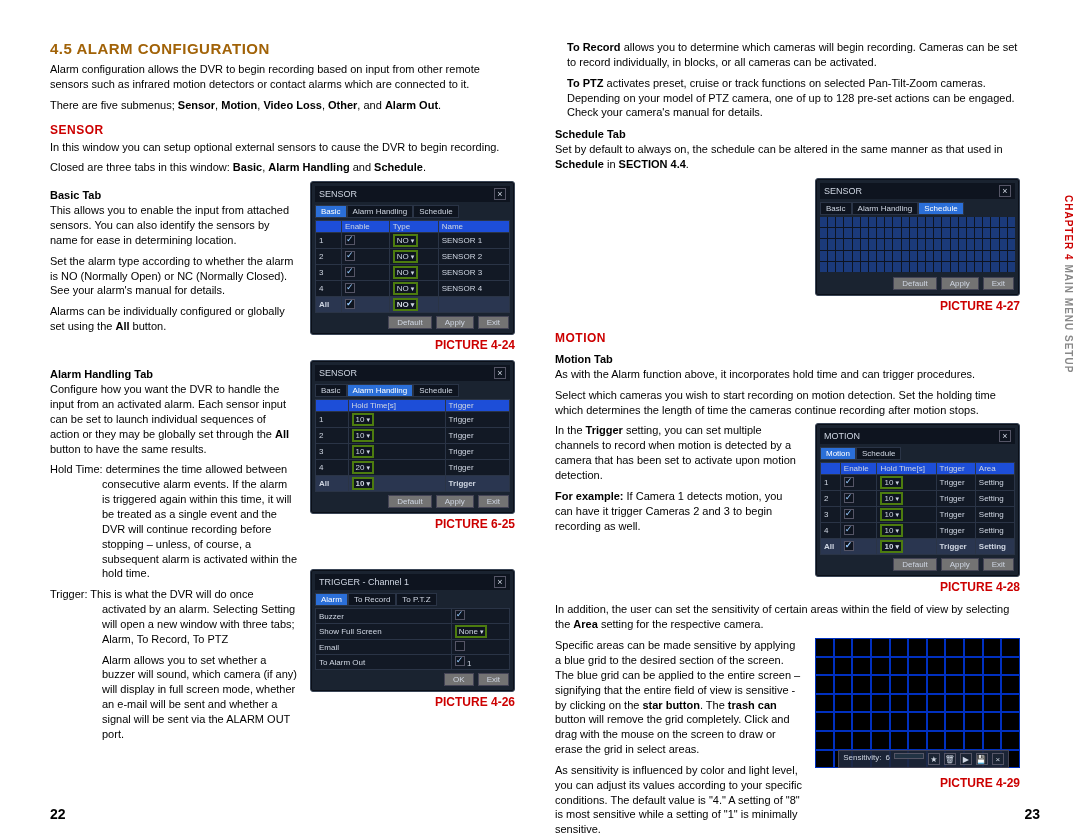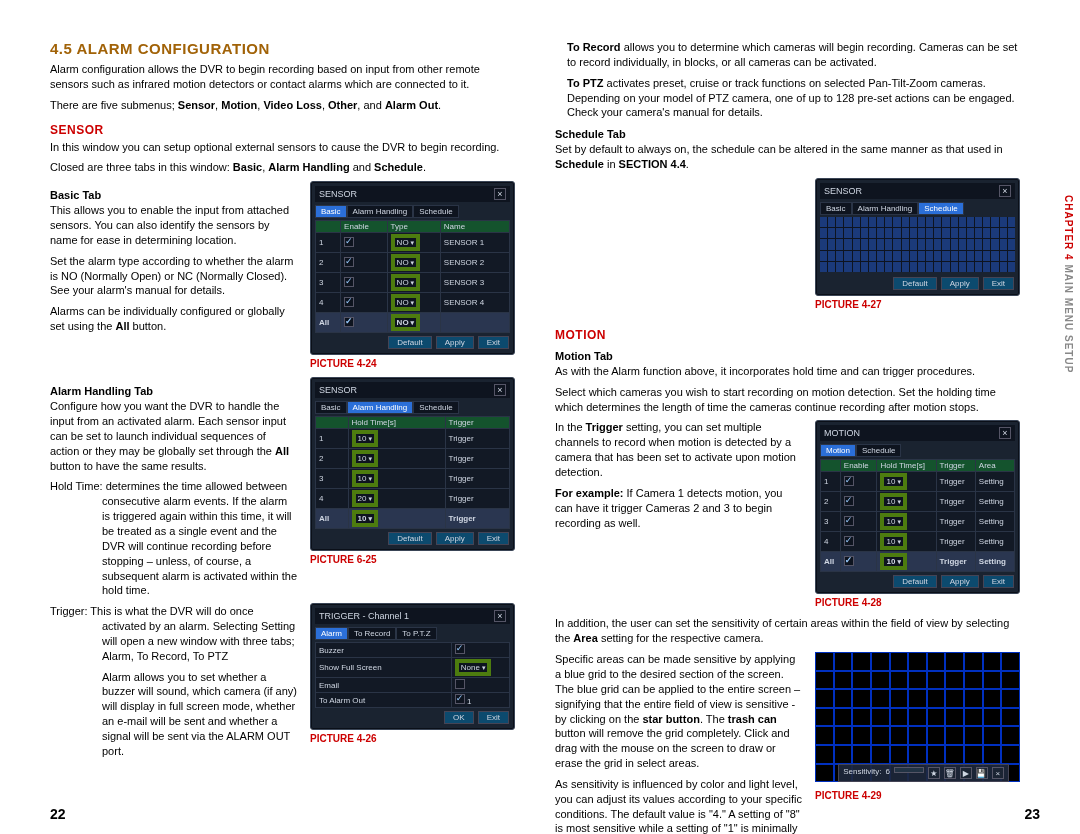--- a/index.html
+++ b/index.html
@@ -21,21 +21,21 @@
   .col { flex: 1; position: relative; }
   .col-right { padding-right: 30px; }
   h2 { font-size: 15px; font-weight: bold; color: #a16207; margin-bottom: 5px; letter-spacing: 0.5px; }
   h3 { font-size: 12px; font-weight: bold; color: #c00; margin-top: 10px; margin-bottom: 3px; letter-spacing: 0.5px; }
   h4 { font-size: 11px; font-weight: bold; color: #000; margin-top: 8px; margin-bottom: 2px; }
   p { line-height: 1.35; margin-bottom: 6px; }
   b { font-weight: bold; }
   .flexrow { display: flex; gap: 12px; align-items: flex-start; }
   .flexrow .txt { flex: 1 1 52%; }
   .flexrow .imgcol { flex: 0 0 205px; text-align: center; }
-  .pic-caption { color: #c00; font-size: 10px; font-weight: bold; text-align: left; margin-top: 3px; margin-bottom: 8px; }
+  .pic-caption { color: #c00; font-size: 12px; font-weight: bold; text-align: right; margin-top: 3px; margin-bottom: 8px; }
   .hang { padding-left: 52px; text-indent: -52px; line-height: 1.35; margin-bottom: 6px; }
   .hang b { font-weight: normal; }
   .page-num-left { position: absolute; bottom: 12px; left: 50px; font-weight: bold; font-size: 14px; }
   .page-num-right { position: absolute; bottom: 12px; right: 40px; font-weight: bold; font-size: 14px; }
   .sidebar-tab {
     position: absolute;
     right: 6px;
     top: 195px;
     writing-mode: vertical-rl;
     text-orientation: mixed;
@@ -56,27 +56,27 @@
     text-align: left;
     box-shadow: 0 0 0 1px #0a0f18 inset;
   }
   .mock .titlebar { display:flex; justify-content:space-between; align-items:center; background:#0e141f; padding:2px 4px; font-size:9px; }
   .mock .closebox { width:12px; height:12px; border:1px solid #556; text-align:center; line-height:10px; font-size:9px; }
   .mock .tabs { display:flex; gap:0; margin:3px 0 2px 0; font-size:8px; }
   .mock .tab { padding:1px 5px; background:#0e141f; border:1px solid #2a3446; }
   .mock .tab.act { background:#2b6fd8; color:#fff; }
   .mock table { width:100%; border-collapse: collapse; font-size:8px; }
   .mock td, .mock th { border:1px solid #2a3446; padding:1px 3px; background:#121925; }
-  .mock th { background:#14532d; text-align:left; font-weight:normal; }
+  .mock th { background:#1d4ed8; text-align:left; font-weight:normal; }
   .mock .chk { width:10px; height:10px; border:1px solid #556; display:inline-block; background:#0e141f; position:relative; }
   .mock .chk.on::after { content:"✓"; position:absolute; top:-2px; left:0; font-size:9px; color:#9cf; }
-  .mock .sel { border:4px solid #4d7c0f; padding:0 2px; display:inline-flex; align-items:center; gap:2px; background:#0e141f; font-size:8px; }
+  .mock .sel { border:2px solid #4d7c0f; padding:0 2px; display:inline-flex; align-items:center; gap:2px; background:#0e141f; font-size:8px; }
   .mock .sel::after { content:"▾"; font-size:7px; }
   .mock .btnrow { display:flex; justify-content:flex-end; gap:4px; padding:3px 1px 1px; }
-  .mock .btn { border:1px solid #445; padding:1px 8px; background:#0c4a6e; font-size:8px; }
+  .mock .btn { border:1px solid #445; padding:1px 8px; background:#737373; font-size:8px; }
   .mock .allrow td { background:#2a3650; font-weight:bold; }
 
   .schedgrid { background:#0e141f; height:55px; display:grid; grid-template-columns:repeat(24,1fr); grid-template-rows:repeat(5,1fr); gap:1px; margin:2px 0; }
   .schedgrid div { background:#1b3a7a; }
 
   .motiongrid {
     width: 205px; height: 130px;
     background: #000;
     display: grid;
     grid-template-columns: repeat(11, 1fr);

